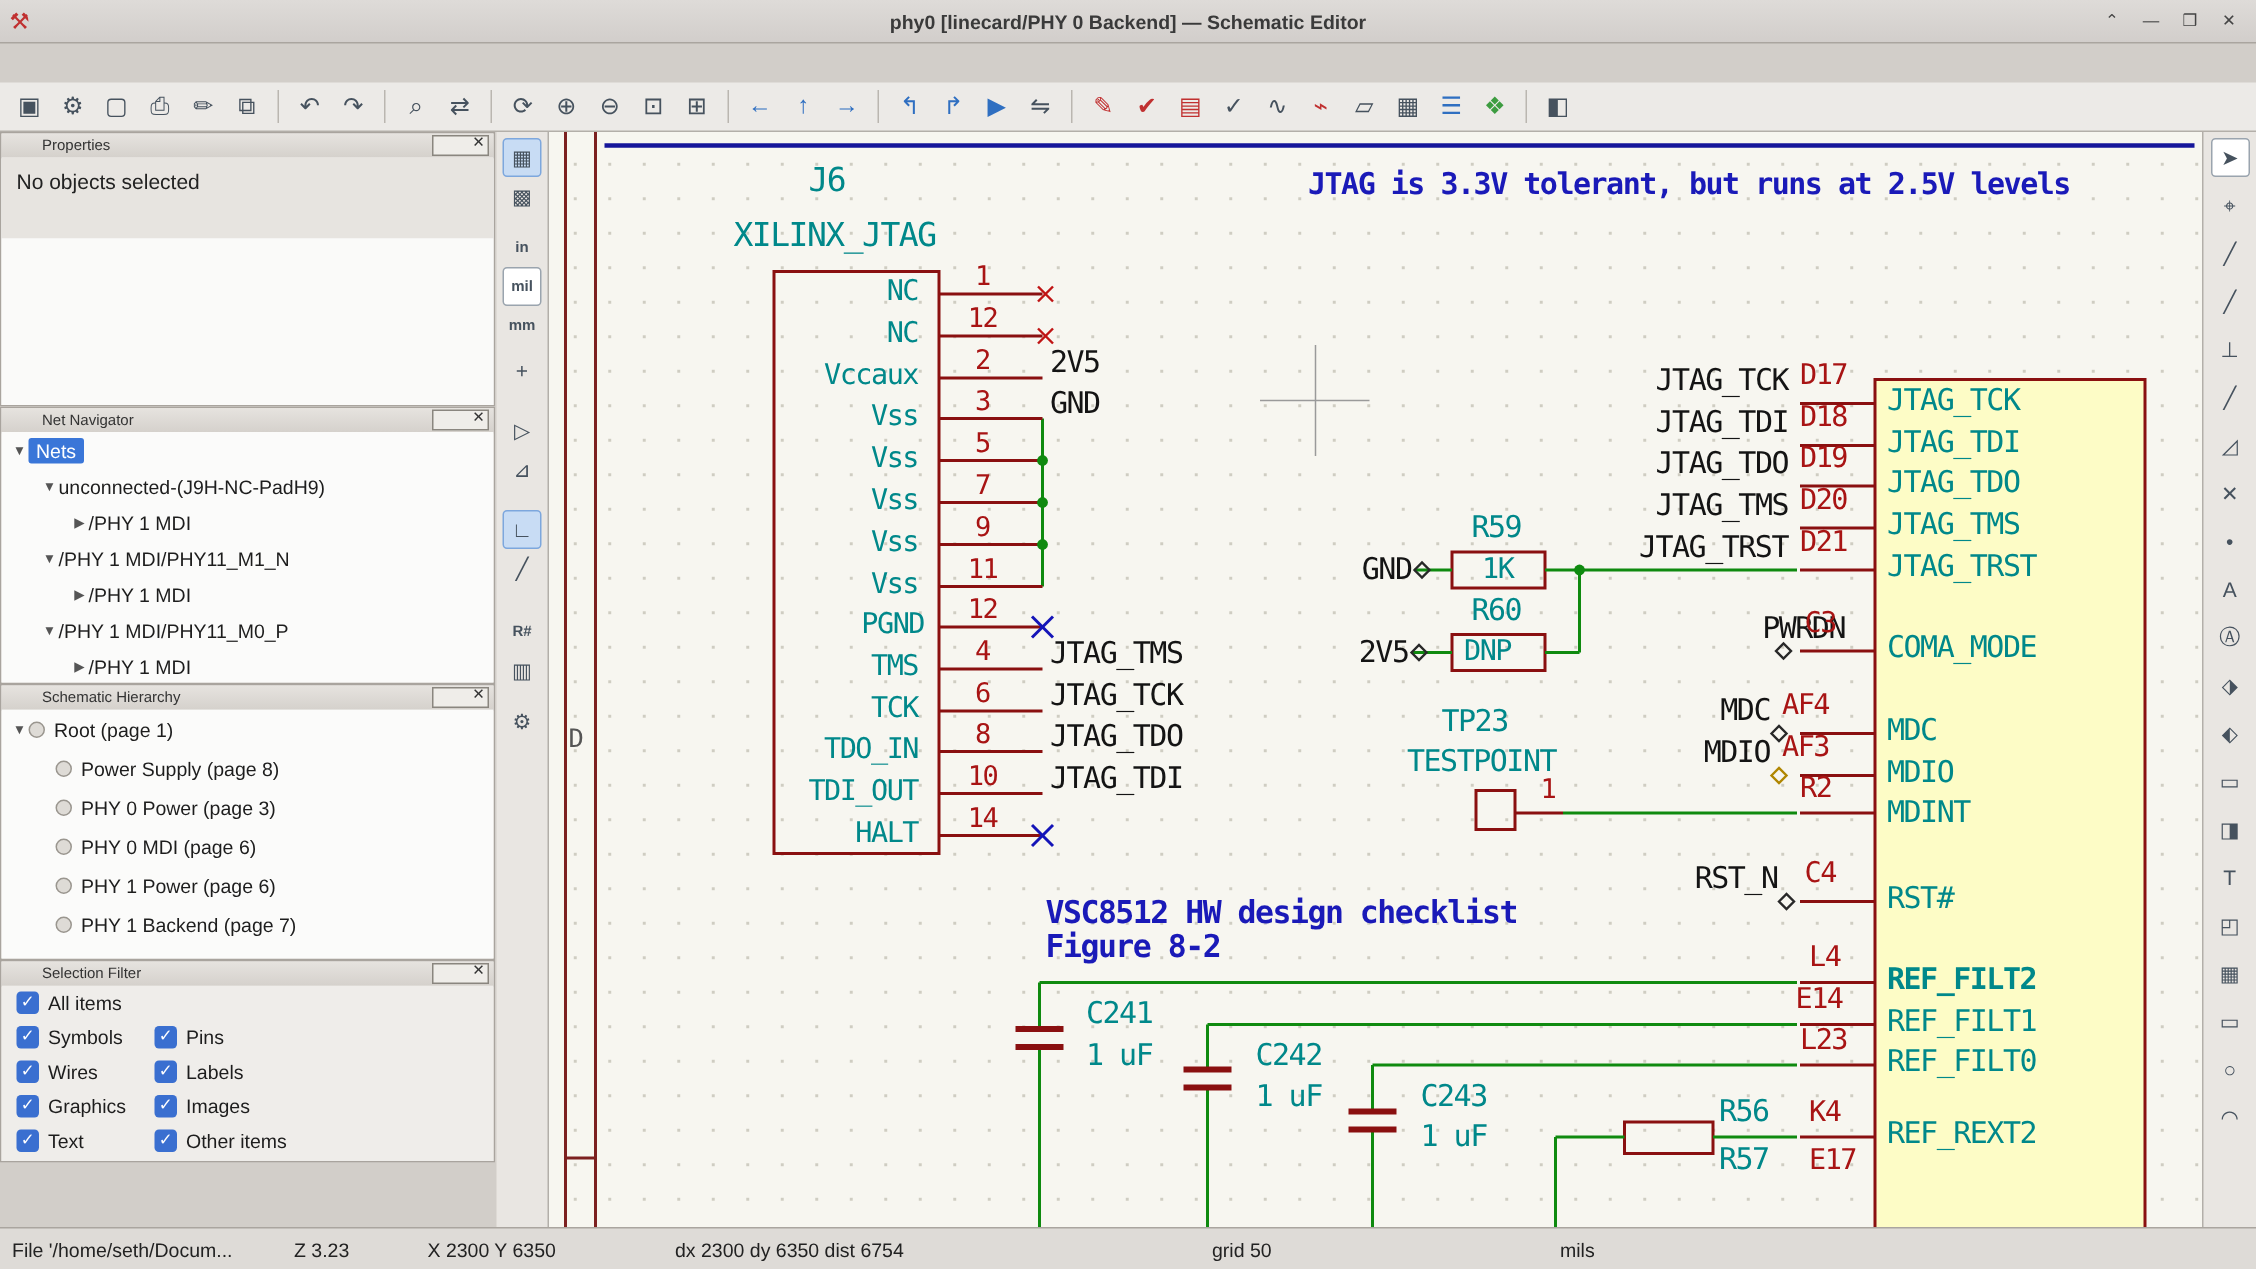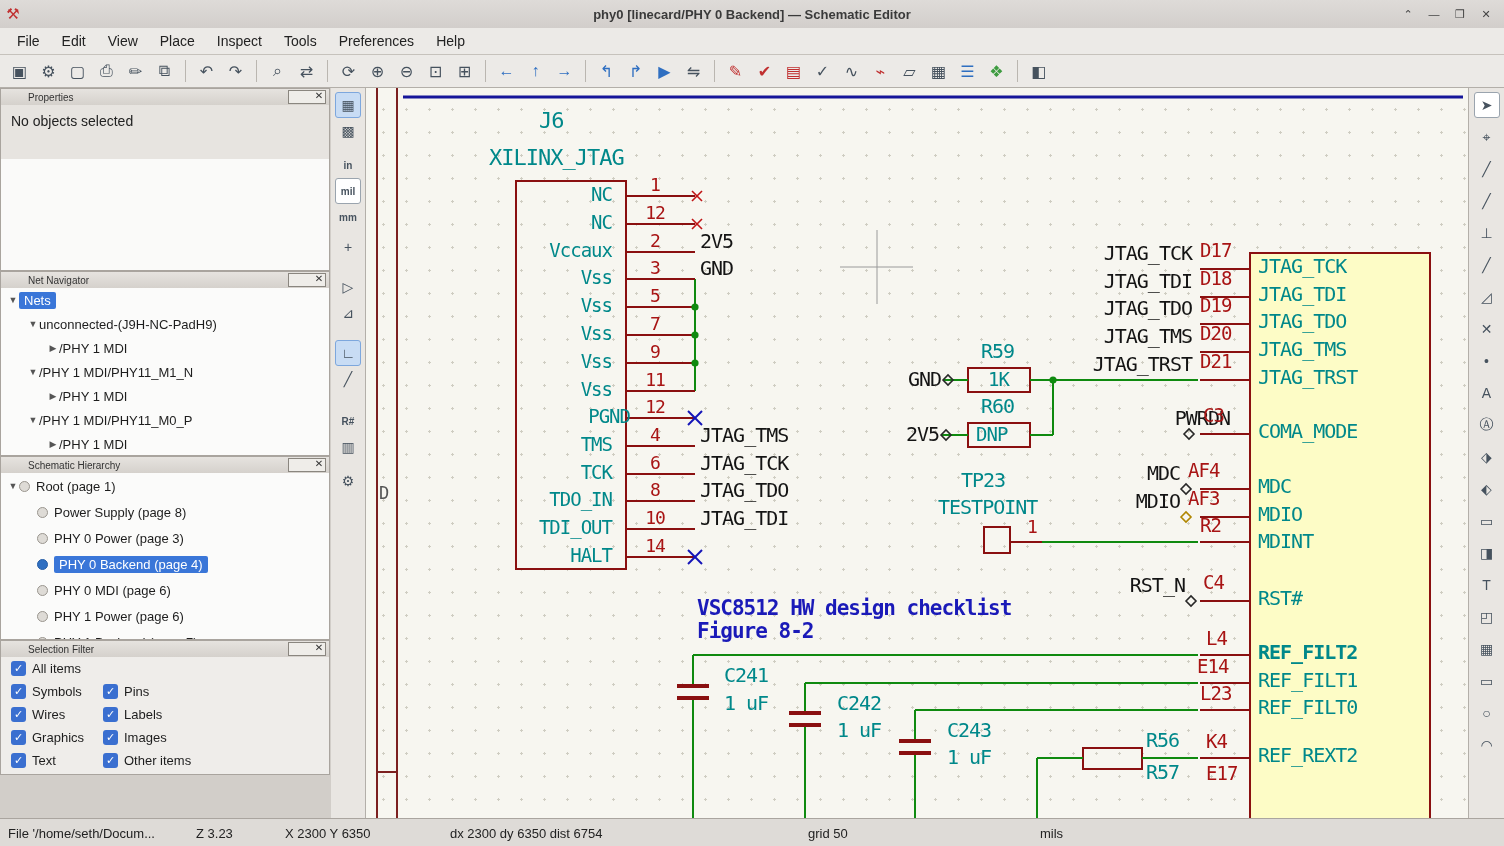--- a/index.html
+++ b/index.html
@@ -77,30 +77,20 @@
     <span class="logo">⚒</span>
     <span class="title">phy0 [linecard/PHY 0 Backend] — Schematic Editor</span>
     <span class="wbtns" id="wbtns">
         <span class="wbtn">⌃</span>
         <span class="wbtn">—</span>
         <span class="wbtn">❒</span>
         <span class="wbtn">✕</span>
       </span>
   </div>
 
-  <div class="menubar" id="menubar">
-      <div class="menu-item">File</div>
-      <div class="menu-item">Edit</div>
-      <div class="menu-item">View</div>
-      <div class="menu-item">Place</div>
-      <div class="menu-item">Inspect</div>
-      <div class="menu-item">Tools</div>
-      <div class="menu-item">Preferences</div>
-      <div class="menu-item">Help</div>
-    </div>
   <div class="toolbar" id="toolbar">
       <div class="tbtn ">▣</div>
       <div class="tbtn ">⚙</div>
       <div class="tbtn ">▢</div>
       <div class="tbtn ">⎙</div>
       <div class="tbtn ">✏</div>
       <div class="tbtn ">⧉</div>
       <div class="sep"></div>
       <div class="tbtn ">↶</div>
       <div class="tbtn ">↷</div>
@@ -198,25 +188,20 @@
         </div>
         <div class="trow" style="height: 26px; padding-left: 24px;">
           <div class="texp"></div>
           <div class="tdot"></div>
           <div>Power Supply (page 8)</div>
         </div>
         <div class="trow" style="height: 26px; padding-left: 24px;">
           <div class="texp"></div>
           <div class="tdot"></div>
           <div>PHY 0 Power (page 3)</div>
-        </div>
-        <div class="trow" style="height: 26px; padding-left: 24px;">
-          <div class="texp"></div>
-          <div class="tdot sel"></div>
-          <div class="tsel">PHY 0 Backend (page 4)</div>
         </div>
         <div class="trow" style="height: 26px; padding-left: 24px;">
           <div class="texp"></div>
           <div class="tdot"></div>
           <div>PHY 0 MDI (page 6)</div>
         </div>
         <div class="trow" style="height: 26px; padding-left: 24px;">
           <div class="texp"></div>
           <div class="tdot"></div>
           <div>PHY 1 Power (page 6)</div>
@@ -382,29 +367,30 @@
         <path d="M 575 347 L 580 342 L 585 347 L 580 352 Z" fill="none" stroke="#282828" stroke-width="1.6"></path>
         <path d="M 818 346 L 823 341 L 828 346 L 823 351 Z" fill="none" stroke="#282828" stroke-width="1.6"></path>
         <path d="M 815 401 L 820 396 L 825 401 L 820 406 Z" fill="none" stroke="#282828" stroke-width="1.6"></path>
         <path d="M 815 429 L 820 424 L 825 429 L 820 434 Z" fill="none" stroke="#b08600" stroke-width="1.6"></path>
         <path d="M 820 513 L 825 508 L 830 513 L 825 518 Z" fill="none" stroke="#282828" stroke-width="1.6"></path>
         <line x1="474" y1="179" x2="547" y2="179" stroke="#9a9a9a" stroke-width="1"></line>
         <line x1="511" y1="142" x2="511" y2="216" stroke="#9a9a9a" stroke-width="1"></line>
       </svg>
       <div class="st t-cy" style="left: 173px; top: 22px; font-size: 22px;">J6</div>
       <div class="st t-cy" style="left: 123px; top: 59px; font-size: 22px;">XILINX_JTAG</div>
+      <div class="st t-bl" style="left: 506px; top: 24px; font-size: 20px;">JTAG is 3.3V tolerant, but runs at 2.5V levels</div>
       <div class="st t-cy" style="left: 246px; top: 97px; font-size: 19px; transform: translateX(-100%);">NC</div>
       <div class="st t-cy" style="left: 246px; top: 125px; font-size: 19px; transform: translateX(-100%);">NC</div>
       <div class="st t-cy" style="left: 246px; top: 153px; font-size: 19px; transform: translateX(-100%);">Vccaux</div>
       <div class="st t-cy" style="left: 246px; top: 180px; font-size: 19px; transform: translateX(-100%);">Vss</div>
       <div class="st t-cy" style="left: 246px; top: 208px; font-size: 19px; transform: translateX(-100%);">Vss</div>
       <div class="st t-cy" style="left: 246px; top: 236px; font-size: 19px; transform: translateX(-100%);">Vss</div>
       <div class="st t-cy" style="left: 246px; top: 264px; font-size: 19px; transform: translateX(-100%);">Vss</div>
       <div class="st t-cy" style="left: 246px; top: 292px; font-size: 19px; transform: translateX(-100%);">Vss</div>
-      <div class="st t-cy" style="left: 264px; top: 319px; font-size: 19px; transform: translateX(-100%);">PGND</div>
+      <div class="st t-cy" style="left: 250px; top: 319px; font-size: 19px; transform: translateX(-100%);">PGND</div>
       <div class="st t-cy" style="left: 246px; top: 347px; font-size: 19px; transform: translateX(-100%);">TMS</div>
       <div class="st t-cy" style="left: 246px; top: 375px; font-size: 19px; transform: translateX(-100%);">TCK</div>
       <div class="st t-cy" style="left: 246px; top: 402px; font-size: 19px; transform: translateX(-100%);">TDO_IN</div>
       <div class="st t-cy" style="left: 246px; top: 430px; font-size: 19px; transform: translateX(-100%);">TDI_OUT</div>
       <div class="st t-cy" style="left: 246px; top: 458px; font-size: 19px; transform: translateX(-100%);">HALT</div>
       <div class="st t-rd" style="left: 289px; top: 88px; font-size: 18px; transform: translateX(-50%);">1</div>
       <div class="st t-rd" style="left: 289px; top: 116px; font-size: 18px; transform: translateX(-50%);">12</div>
       <div class="st t-rd" style="left: 289px; top: 144px; font-size: 18px; transform: translateX(-50%);">2</div>
       <div class="st t-rd" style="left: 289px; top: 171px; font-size: 18px; transform: translateX(-50%);">3</div>
       <div class="st t-rd" style="left: 289px; top: 199px; font-size: 18px; transform: translateX(-50%);">5</div>

